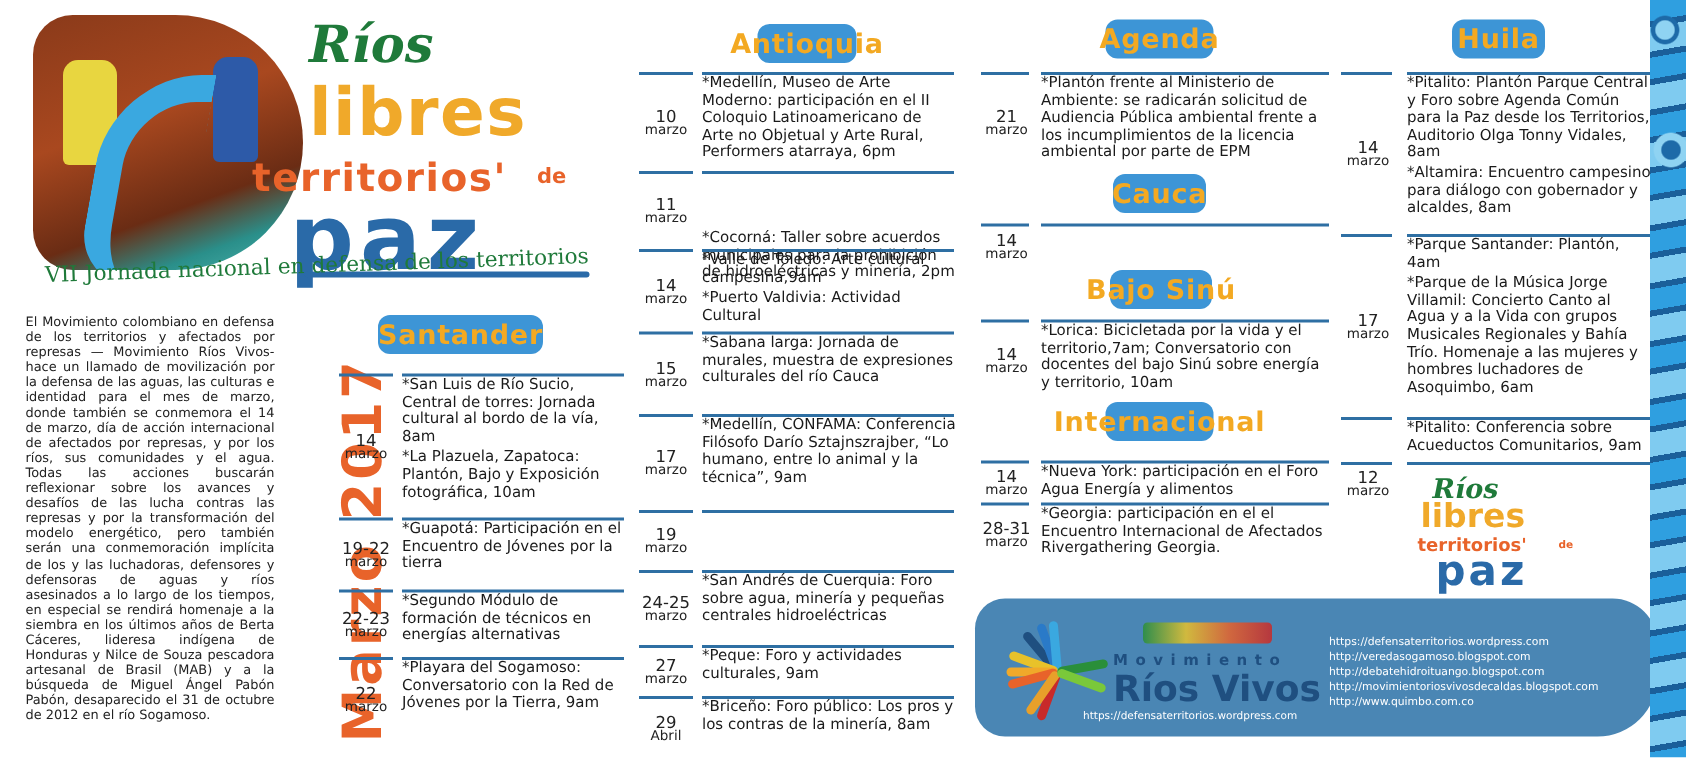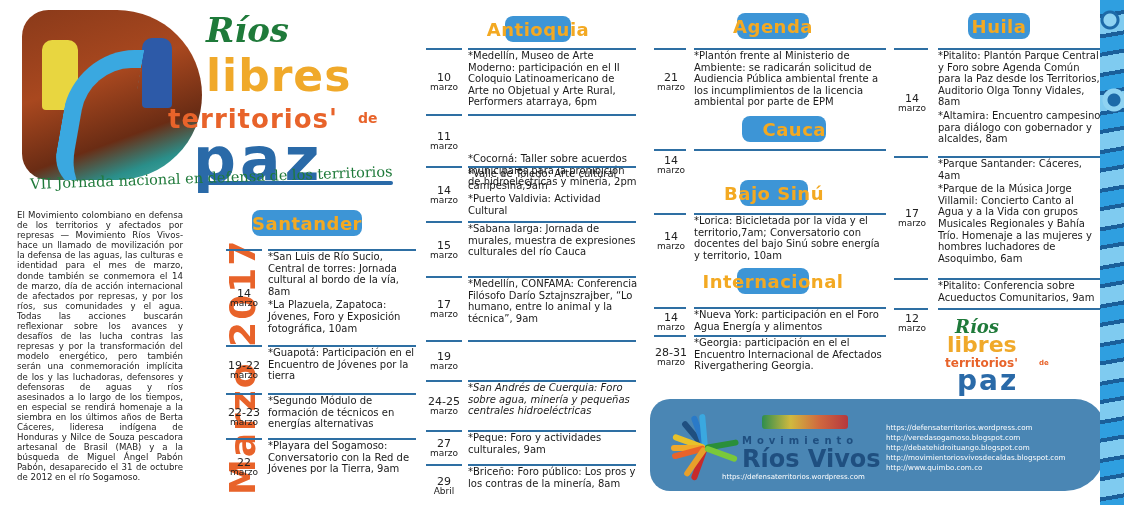--- a/index.html
+++ b/index.html
@@ -121,21 +121,21 @@
 
 <div class="section-heading" style="left:252px; top:210px; width:110px;">
   <span>Santander</span>
 </div>
 <div class="section-heading" style="left:505px; top:16px; width:66px;">
   <span>Antioquia</span>
 </div>
 <div class="section-heading" style="left:737px; top:13px; width:72px;">
   <span>Agenda</span>
 </div>
-<div class="section-heading" style="left:742px; top:116px; width:84px;justify-content:flex-end;">
+<div class="section-heading" style="left:742px; top:116px; width:62px;">
   <span>Cauca</span>
 </div>
 <div class="section-heading" style="left:740px; top:180px; width:68px;">
   <span>Bajo Sinú</span>
 </div>
 <div class="section-heading" style="left:737px; top:268px; width:72px;">
   <span>Internacional</span>
 </div>
 <div class="section-heading" style="left:968px; top:13px; width:62px;">
   <span>Huila</span>
@@ -144,21 +144,21 @@
 <div class="col" style="left:222px; top:249px; width:198px;">
   <div class="row" style="height:96px;">
     <div class="date-line" style="left:4px; width:36px;"></div>
       <div class="text-line" style="left:46px; width:148px;"></div>
     <div class="date" style="width:44px;">
       <span class="day">14</span>
         <span class="month">marzo</span>
     </div>
     <div class="events" style="padding-left:2px;">
       <p>*San Luis de Río Sucio, Central de torres: Jornada cultural al bordo de la vía, 8am</p>
-        <p>*La Plazuela, Zapatoca: Jóvenes, Foro y Exposición fotográfica, 10am</p>
+        <p>*La Plazuela, Zapatoca: Plantón, Bajo y Exposición fotográfica, 10am</p>
     </div>
   </div>
   <div class="row" style="height:48px;">
     <div class="date-line" style="left:4px; width:36px;"></div>
       <div class="text-line" style="left:46px; width:148px;"></div>
     <div class="date" style="width:44px;">
       <span class="day">19-22</span>
         <span class="month">marzo</span>
     </div>
     <div class="events" style="padding-left:2px;">
@@ -254,21 +254,21 @@
         <span class="month">marzo</span>
       </div>
   </div>
   <div class="row" style="height:50px;">
     <div class="date-line" style="left:2px; width:36px;"></div>
       <div class="text-line" style="left:44px; width:168px;"></div>
     <div class="date" style="width:40px;">
         <span class="day">24-25</span>
         <span class="month">marzo</span>
       </div>
-    <div class="events" style="padding-left:4px;font-style:italic;">
+    <div class="events" style="padding-left:4px;">
         <p>*San Andrés de Cuerquia: Foro sobre agua, minería y pequeñas centrales hidroeléctricas</p>
       </div>
   </div>
   <div class="row" style="height:34px;">
     <div class="date-line" style="left:2px; width:36px;"></div>
       <div class="text-line" style="left:44px; width:168px;"></div>
     <div class="date" style="width:40px;">
         <span class="day">27</span>
         <span class="month">marzo</span>
       </div>
@@ -364,21 +364,21 @@
       </div>
   </div>
   <div class="row" style="height:122px;">
     <div class="date-line" style="left:2px; width:34px;"></div>
       <div class="text-line" style="left:46px; width:164px;"></div>
     <div class="date" style="width:40px;">
         <span class="day">17</span>
         <span class="month">marzo</span>
       </div>
     <div class="events" style="padding-left:6px;">
-        <p>*Parque Santander: Cáceres, 4am</p>
+        <p>*Parque Santander: Plantón, 4am</p>
         <p>*Parque de la Música Jorge Villamil: Concierto Canto al Agua y a la Vida con grupos Musicales Regionales y Bahía Trío. Homenaje a las mujeres y hombres luchadores de Asoquimbo, 6am</p>
       </div>
   </div>
   <div class="row" style="height:30px;">
     <div class="date-line" style="left:2px; width:34px;"></div>
       <div class="text-line" style="left:46px; width:164px;"></div>
     <div class="date" style="width:40px;margin-top:43px;">
         <span class="day">12</span>
         <span class="month">marzo</span>
       </div>

